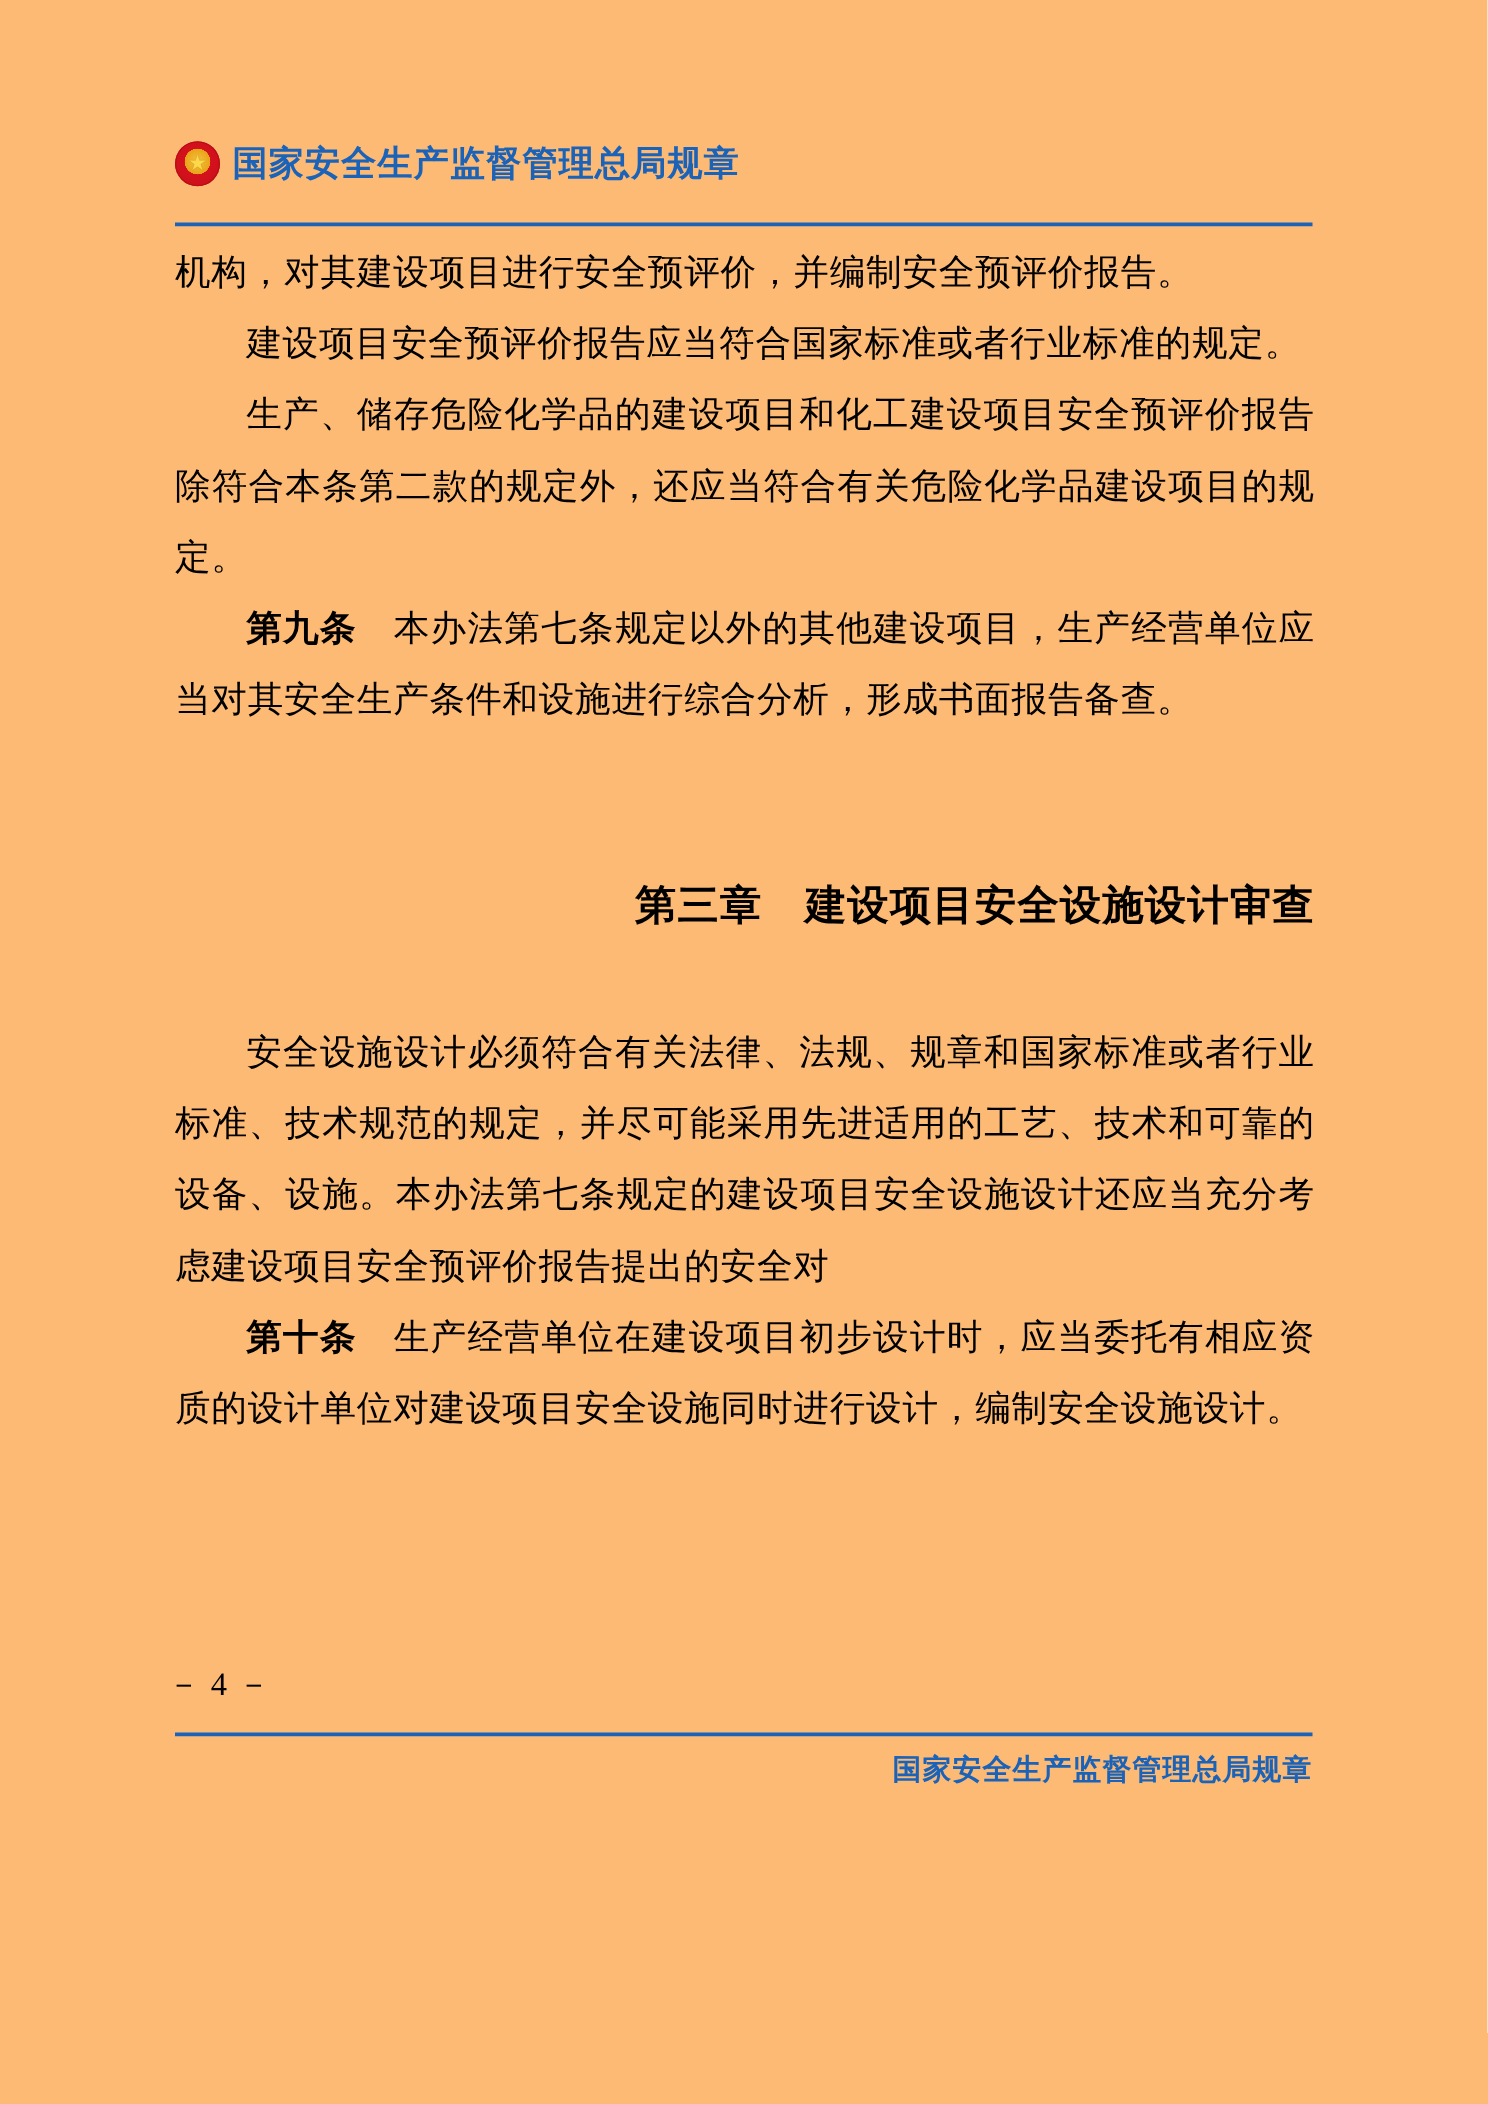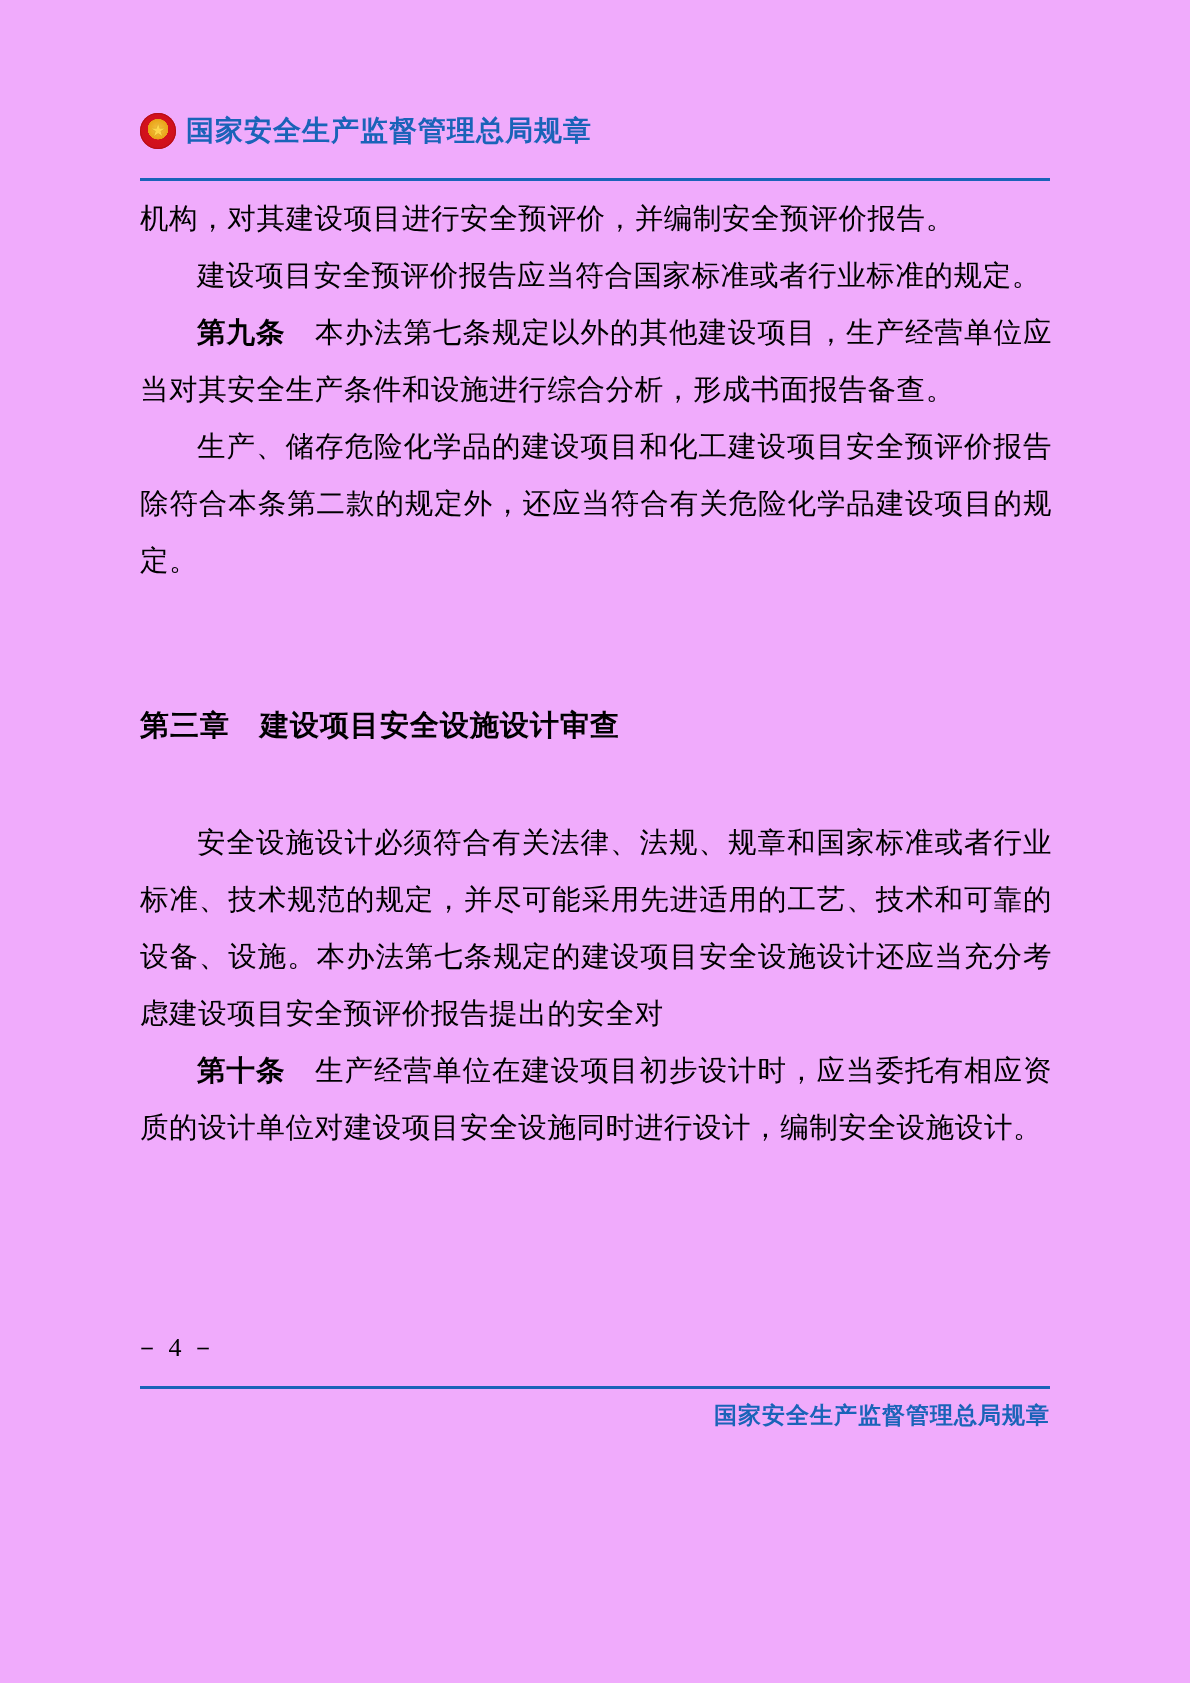--- a/index.html
+++ b/index.html
@@ -9,21 +9,21 @@
   }
   body {
     font-family: "Liberation Serif", "DejaVu Serif", serif;
     color: #000000;
   }
   .page {
     position: relative;
     width: 1190px;
     height: 1683px;
     margin: 0 auto;
-    background: #f0abfc;
+    background: #fdba74;
     box-sizing: border-box;
     overflow: hidden;
   }
 
   
   .header {
     position: absolute;
     left: 140px;
     top: 112px;
     width: 910px;
@@ -87,23 +87,23 @@
   }
   p.indent {
     text-indent: 2em;
   }
   .bold-label {
     font-weight: bold;
   }
 
   .chapter-title {
     margin: 0;
-    text-align: left;
+    text-align: right;
     font-weight: bold;
-    font-size: 29px;
+    font-size: 33px;
     line-height: 57px;
     letter-spacing: 1px;
   }
 
   .gap-large { height: 108px; }
   .gap-mid { height: 60px; }
 
   
   .page-number {
     position: absolute;
@@ -143,23 +143,23 @@
     <div class="header-title">国家安全生产监督管理总局规章</div>
   </div>
   <div class="rule-top"></div>
 
   <div class="content">
 
     <p class="para">机构，对其建设项目进行安全预评价，并编制安全预评价报告。</p>
 
     <p class="para indent">建设项目安全预评价报告应当符合国家标准或者行业标准的规定。</p>
 
+    <p class="para indent">生产、储存危险化学品的建设项目和化工建设项目安全预评价报告除符合本条第二款的规定外，还应当符合有关危险化学品建设项目的规定。</p>
+
     <p class="para indent"><span class="bold-label">第九条</span>　<span>本办法第七条规定以外的其他建设项目，生产经营单位应当对其安全生产条件和设施进行综合分析，形成书面报告备查。</span></p>
-
-    <p class="para indent">生产、储存危险化学品的建设项目和化工建设项目安全预评价报告除符合本条第二款的规定外，还应当符合有关危险化学品建设项目的规定。</p>
 
     <div class="gap-large"></div>
 
     <h2 class="chapter-title">第三章　建设项目安全设施设计审查</h2>
 
     <div class="gap-mid"></div>
 
     <p class="para indent">安全设施设计必须符合有关法律、法规、规章和国家标准或者行业标准、技术规范的规定，并尽可能采用先进适用的工艺、技术和可靠的设备、设施。本办法第七条规定的建设项目安全设施设计还应当充分考虑建设项目安全预评价报告提出的安全对</p>
 
     <p class="para indent"><span class="bold-label">第十条</span>　<span>生产经营单位在建设项目初步设计时，应当委托有相应资质的设计单位对建设项目安全设施同时进行设计，编制安全设施设计。</span></p>

